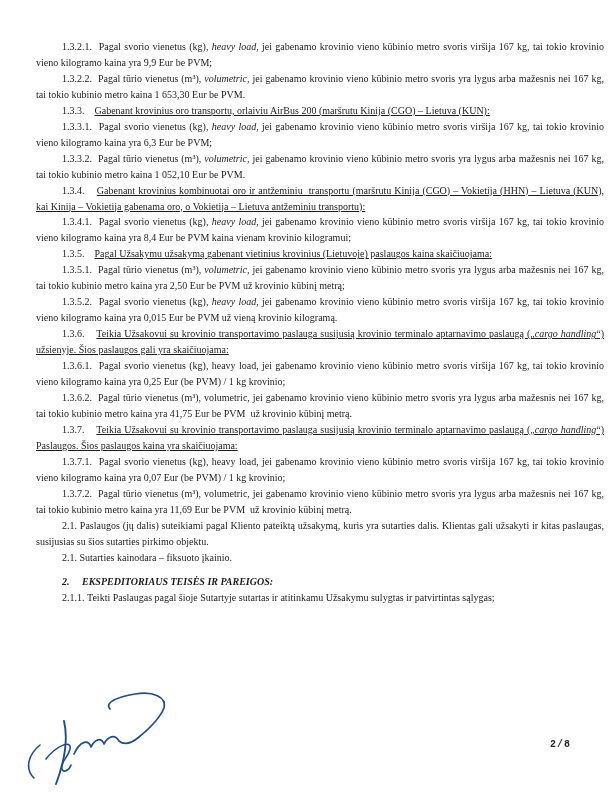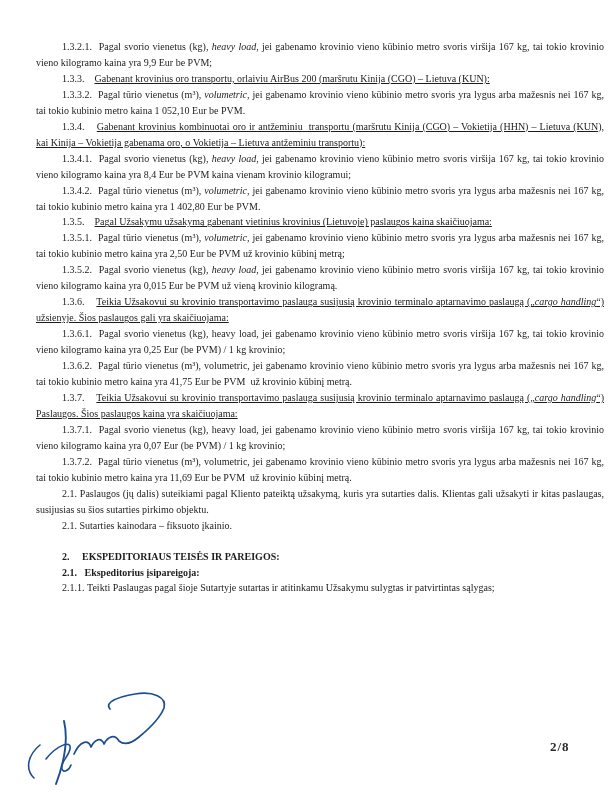--- a/index.html
+++ b/index.html
@@ -12,70 +12,70 @@
     color:#1c1c1c;
   }
   .content{
     position:absolute;
     left:36px;top:39px;width:568px;
     font-size:10px;
     line-height:15.95px;
     text-align:justify;
   }
   .para{margin:0;text-indent:26px;}
-  .para.space-before{margin-top:15px;}
+  .para.space-before{margin-top:9px;font-style:italic;}
   .b{font-weight:bold;}
   .i{font-style:italic;}
   .u{text-decoration:underline;}
   .pagenum{
     position:absolute;
     left:550px;top:739px;
-    font-size:13px;
+    font-size:10px;
     font-weight:bold;
     letter-spacing:1px;
     color:#2a2a2a;
-    font-family:Liberation Serif, serif;
+    font-family:Liberation Mono, monospace;
   }
   .signature{
     position:absolute;
     left:6px;top:688px;
     width:180px;height:110px;
   }
   .signature path{
     fill:none;
     stroke:#1d4e8f;
     stroke-linecap:round;
     stroke-linejoin:round;
   }
 </style>
 </head>
 <body>
 
 <div class="page">
 
   <div class="content">
       <p class="para"><span>1.3.2.1.&nbsp; Pagal svorio vienetus (kg), </span><span class="i">heavy load</span><span>, jei gabenamo krovinio vieno kūbinio metro svoris viršija 167 kg, tai tokio krovinio vieno kilogramo kaina yra 9,9 Eur be PVM;</span></p>
+      <p class="para"><span>1.3.2.2.&nbsp; Pagal tūrio vienetus (m³), </span><span class="i">volumetric</span><span>, jei gabenamo krovinio vieno kūbinio metro svoris yra lygus arba mažesnis nei 167 kg, tai tokio kubinio metro kaina 1&nbsp;653,30 Eur be PVM.</span></p>
       <p class="para"><span>1.3.3.&nbsp;&nbsp;&nbsp; </span><span class="u">Gabenant krovinius oro transportu, orlaiviu AirBus 200 (maršrutu Kinija (CGO) – Lietuva (KUN):</span></p>
+      <p class="para"><span>1.3.3.1.&nbsp; Pagal svorio vienetus (kg), </span><span class="i">heavy load</span><span>, jei gabenamo krovinio vieno kūbinio metro svoris viršija 167 kg, tai tokio krovinio vieno kilogramo kaina yra 6,3 Eur be PVM;</span></p>
       <p class="para"><span>1.3.3.2.&nbsp; Pagal tūrio vienetus (m³), </span><span class="i">volumetric</span><span>, jei gabenamo krovinio vieno kūbinio metro svoris yra lygus arba mažesnis nei 167 kg, tai tokio kubinio metro kaina 1&nbsp;052,10 Eur be PVM.</span></p>
       <p class="para"><span>1.3.4.&nbsp;&nbsp;&nbsp; </span><span class="u">Gabenant krovinius kombinuotai oro ir antžeminiu&nbsp; transportu (maršrutu Kinija (CGO) – Vokietija (HHN) – Lietuva (KUN), kai Kinija – Vokietija gabenama oro, o Vokietija – Lietuva antžeminiu transportu):</span></p>
       <p class="para"><span>1.3.4.1.&nbsp; Pagal svorio vienetus (kg), </span><span class="i">heavy load</span><span>, jei gabenamo krovinio vieno kūbinio metro svoris viršija 167 kg, tai tokio krovinio vieno kilogramo kaina yra 8,4 Eur be PVM kaina vienam krovinio kilogramui;</span></p>
-      <p class="para"><span>1.3.4.2.&nbsp; Pagal tūrio vienetus (m³), </span><span class="i">volumetric</span><span>, jei gabenamo krovinio vieno kūbinio metro svoris yra lygus arba mažesnis nei 167 kg, tai tokio kubinio metro kaina yra 1&nbsp;402,80 Eur be PVM.</span></p>
       <p class="para"><span>1.3.5.&nbsp;&nbsp;&nbsp; </span><span class="u">Pagal Užsakymu užsakymą gabenant vietinius krovinius (Lietuvoje) paslaugos kaina skaičiuojama:</span></p>
       <p class="para"><span>1.3.5.1.&nbsp; Pagal tūrio vienetus (m³), </span><span class="i">volumetric</span><span>, jei gabenamo krovinio vieno kūbinio metro svoris yra lygus arba mažesnis nei 167 kg, tai tokio kubinio metro kaina yra 2,50 Eur be PVM už krovinio kūbinį metrą;</span></p>
       <p class="para"><span>1.3.5.2.&nbsp; Pagal svorio vienetus (kg), </span><span class="i">heavy load</span><span>, jei gabenamo krovinio vieno kūbinio metro svoris viršija 167 kg, tai tokio krovinio vieno kilogramo kaina yra 0,015 Eur be PVM už vieną krovinio kilogramą.</span></p>
       <p class="para"><span>1.3.6.&nbsp;&nbsp;&nbsp; </span><span class="u">Teikia Užsakovui su krovinio transportavimo paslauga susijusią krovinio terminalo aptarnavimo paslaugą („</span><span class="i u">cargo handling</span><span class="u">“) užsienyje. Šios paslaugos gali yra skaičiuojama:</span></p>
       <p class="para"><span>1.3.6.1.&nbsp; Pagal svorio vienetus (kg), heavy load, jei gabenamo krovinio vieno kūbinio metro svoris viršija 167 kg, tai tokio krovinio vieno kilogramo kaina yra 0,25 Eur (be PVM) / 1 kg krovinio;</span></p>
       <p class="para"><span>1.3.6.2.&nbsp; Pagal tūrio vienetus (m³), volumetric, jei gabenamo krovinio vieno kūbinio metro svoris yra lygus arba mažesnis nei 167 kg, tai tokio kubinio metro kaina yra 41,75 Eur be PVM&nbsp; už krovinio kūbinį metrą.</span></p>
       <p class="para"><span>1.3.7.&nbsp;&nbsp;&nbsp; </span><span class="u">Teikia Užsakovui su krovinio transportavimo paslauga susijusią krovinio terminalo aptarnavimo paslaugą („</span><span class="i u">cargo handling</span><span class="u">“) Paslaugos. Šios paslaugos kaina yra skaičiuojama:</span></p>
       <p class="para"><span>1.3.7.1.&nbsp; Pagal svorio vienetus (kg), heavy load, jei gabenamo krovinio vieno kūbinio metro svoris viršija 167 kg, tai tokio krovinio vieno kilogramo kaina yra 0,07 Eur (be PVM) / 1 kg krovinio;</span></p>
       <p class="para"><span>1.3.7.2.&nbsp; Pagal tūrio vienetus (m³), volumetric, jei gabenamo krovinio vieno kūbinio metro svoris yra lygus arba mažesnis nei 167 kg, tai tokio kubinio metro kaina yra 11,69 Eur be PVM&nbsp; už krovinio kūbinį metrą.</span></p>
       <p class="para"><span>2.1. Paslaugos (jų dalis) suteikiami pagal Kliento pateiktą užsakymą, kuris yra sutarties dalis. Klientas gali užsakyti ir kitas paslaugas, susijusias su šios sutarties pirkimo objektu.</span></p>
       <p class="para"><span>2.1. Sutarties kainodara – fiksuoto įkainio.</span></p>
       <p class="para space-before"><span class="b">2.&nbsp;&nbsp;&nbsp;&nbsp;&nbsp;EKSPEDITORIAUS TEISĖS IR PAREIGOS:</span></p>
-      <p class="para"><span class="b">2.1.&nbsp;&nbsp; Ekspeditorius įsipareigoja:</span></p>
       <p class="para"><span>2.1.1.&nbsp;Teikti Paslaugas pagal šioje Sutartyje sutartas ir atitinkamu Užsakymu sulygtas ir patvirtintas sąlygas;</span></p>
     </div>
 
   <svg class="signature" viewBox="0 0 180 110" xmlns="http://www.w3.org/2000/svg">
     <path d="M 34,57 C 23,66 18,80 28,90" stroke-width="1.6"></path>
     <path d="M 58,33 C 62,50 59,72 50,96" stroke-width="1.9"></path>
     <path d="M 40,71 C 50,58 66,51 64,61 C 62,70 54,74 56,81 C 57,85 63,83 65,77" stroke-width="1.6"></path>
     <path d="M 68,66 C 74,53 82,51 85,59 C 89,51 95,49 98,56 C 102,48 109,46 113,53 C 119,58 127,54 133,49 C 144,40 154,30 158,20 C 161,9 147,3 129,6 C 112,9 98,14 104,21" stroke-width="1.7"></path>
   </svg>
 

